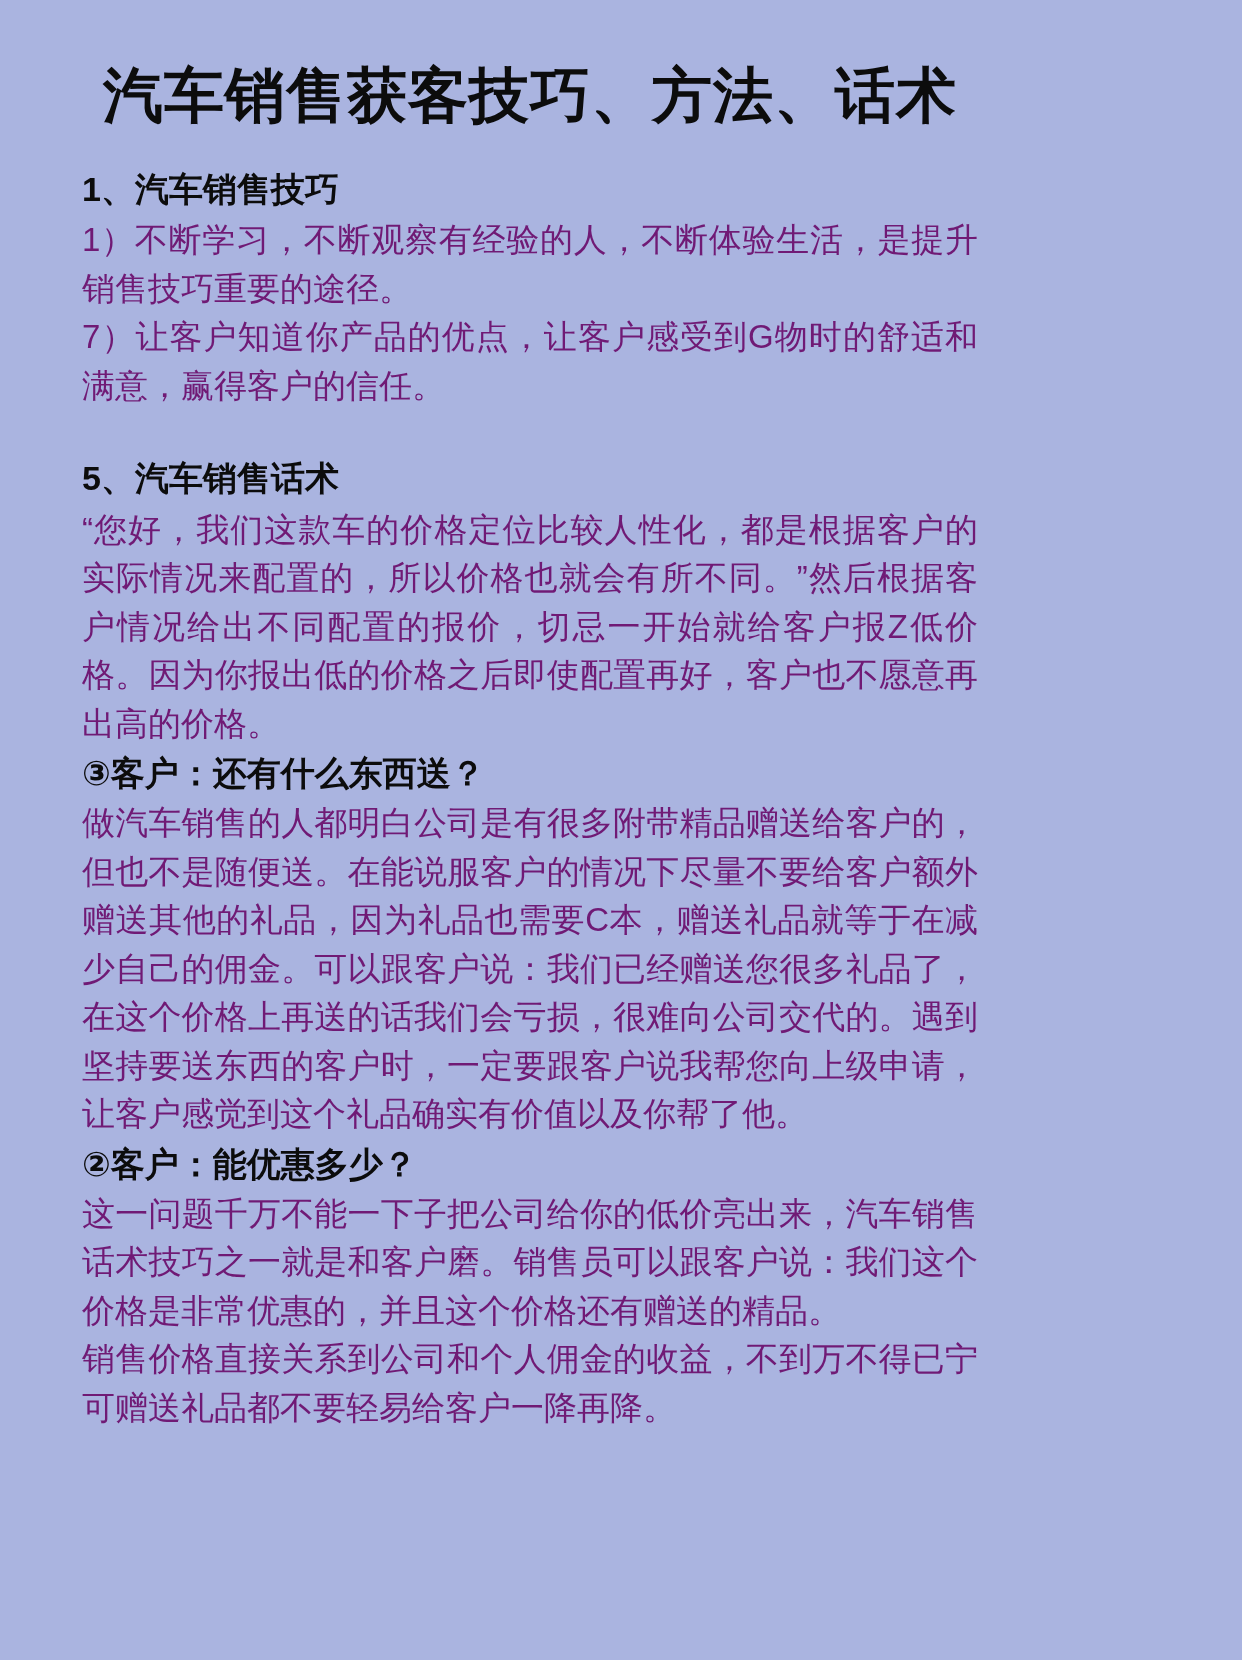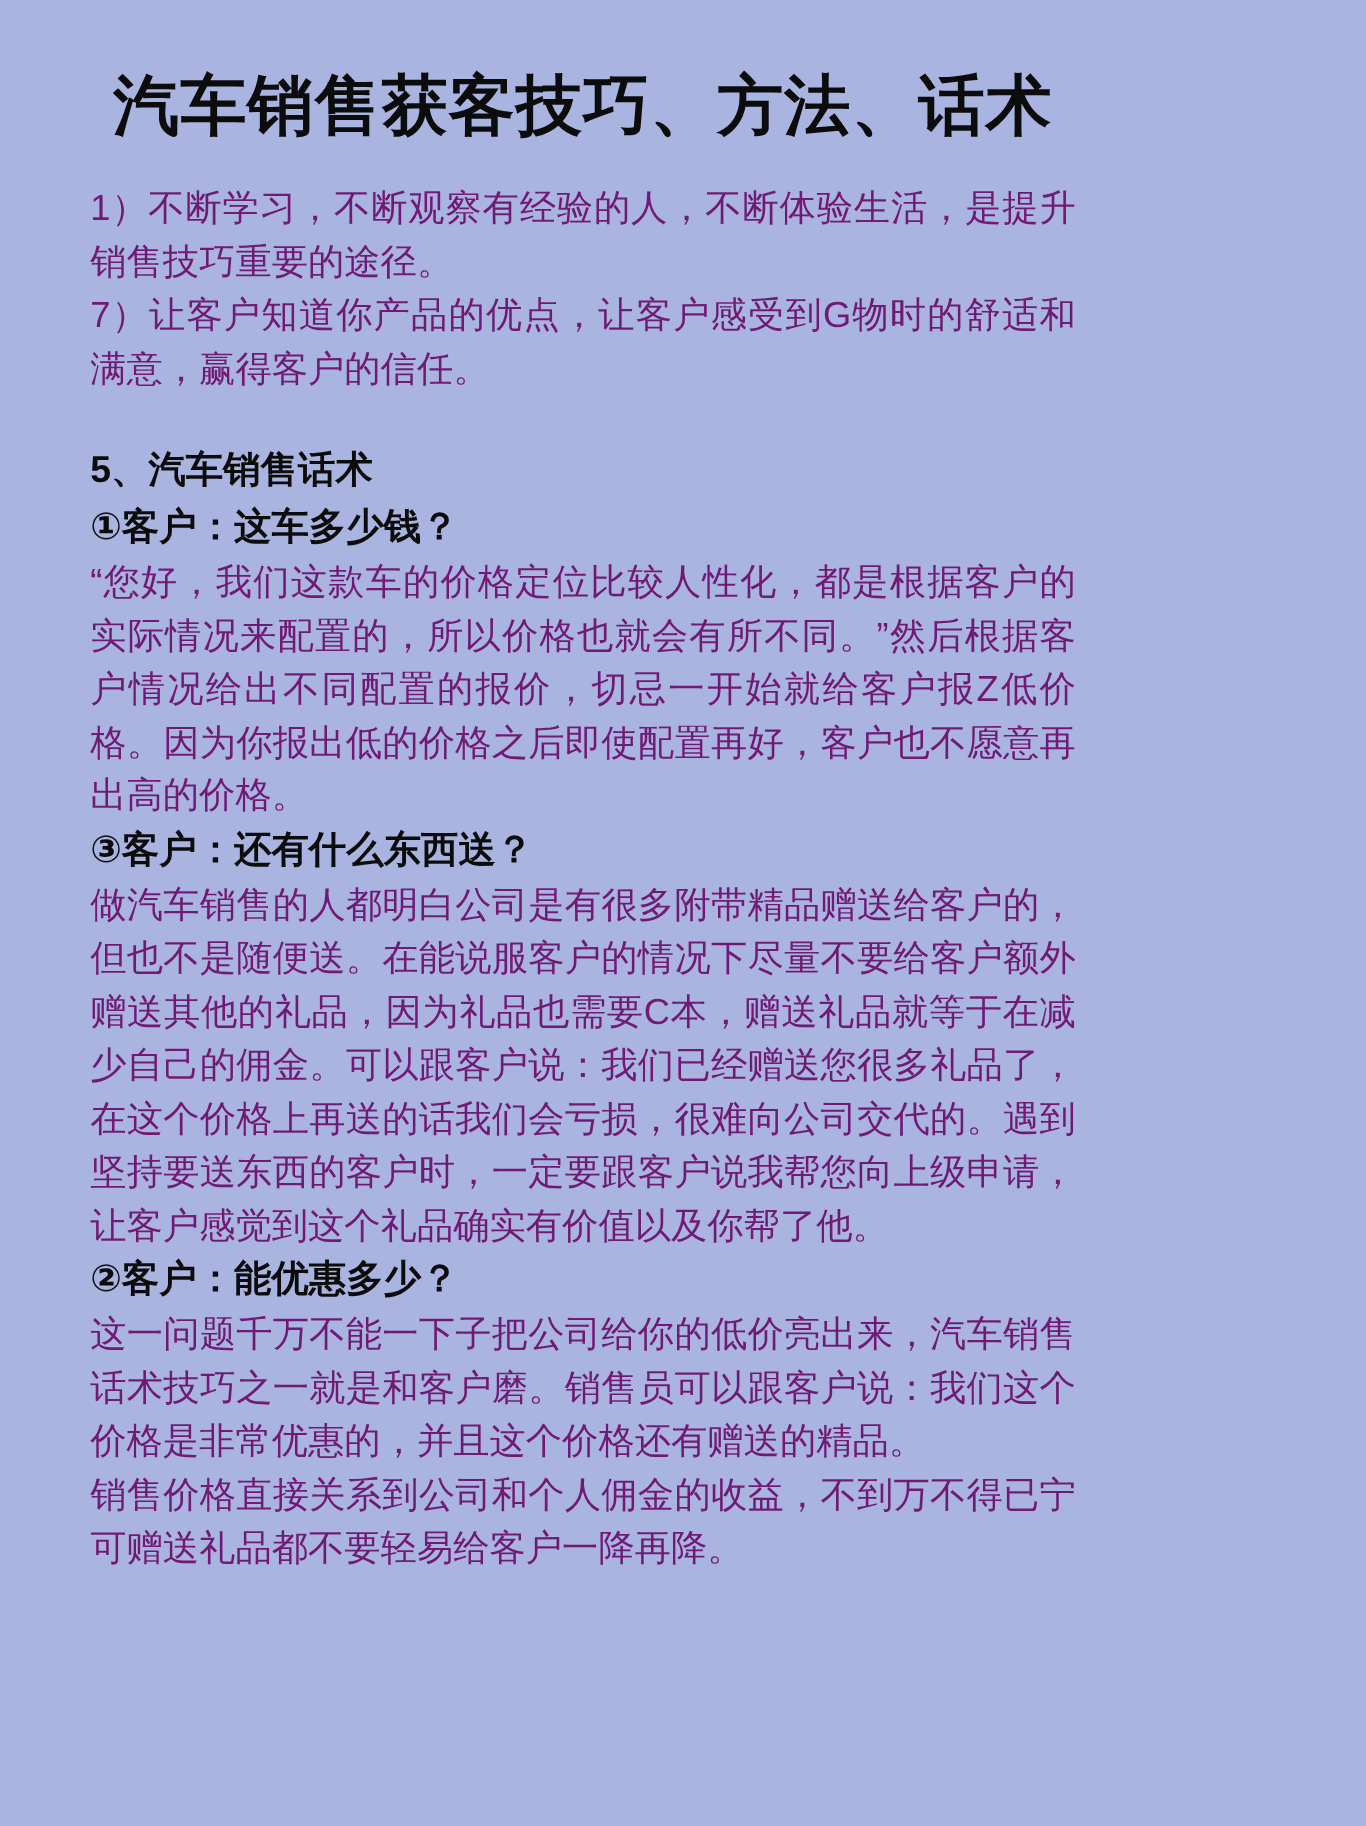--- a/index.html
+++ b/index.html
@@ -64,31 +64,31 @@
   }
 </style>
 </head>
 <body style="background: rgb(170, 180, 224);">
 
 <div class="page">
 
   <h1 class="title">汽车销售获客技巧、方法、话术</h1>
 
   <div class="section">
+    <div class="section-heading">1、汽车销售技巧</div>
     <p class="para">1）不断学习，不断观察有经验的人，不断体验生活，是提升销售技巧重要的途径。</p>
     <p class="para">7）让客户知道你产品的优点，让客户感受到G物时的舒适和满意，赢得客户的信任。</p>
   </div>
 
   <div class="gap"></div>
 
   <div class="section">
     <div class="section-heading">5、汽车销售话术</div>
 
     <div>
-      <div class="qa-heading">①客户：这车多少钱？</div>
       <p class="para indent">“您好，我们这款车的价格定位比较人性化，都是根据客户的实际情况来配置的，所以价格也就会有所不同。”然后根据客户情况给出不同配置的报价，切忌一开始就给客户报Z低价格。因为你报出低的价格之后即使配置再好，客户也不愿意再出高的价格。</p>
     </div>
 
     <div>
       <div class="qa-heading">③客户：还有什么东西送？</div>
       <p class="para">做汽车销售的人都明白公司是有很多附带精品赠送给客户的，但也不是随便送。在能说服客户的情况下尽量不要给客户额外赠送其他的礼品，因为礼品也需要C本，赠送礼品就等于在减少自己的佣金。可以跟客户说：我们已经赠送您很多礼品了，在这个价格上再送的话我们会亏损，很难向公司交代的。遇到坚持要送东西的客户时，一定要跟客户说我帮您向上级申请，让客户感觉到这个礼品确实有价值以及你帮了他。</p>
     </div>
 
     <div>
       <div class="qa-heading">②客户：能优惠多少？</div>

